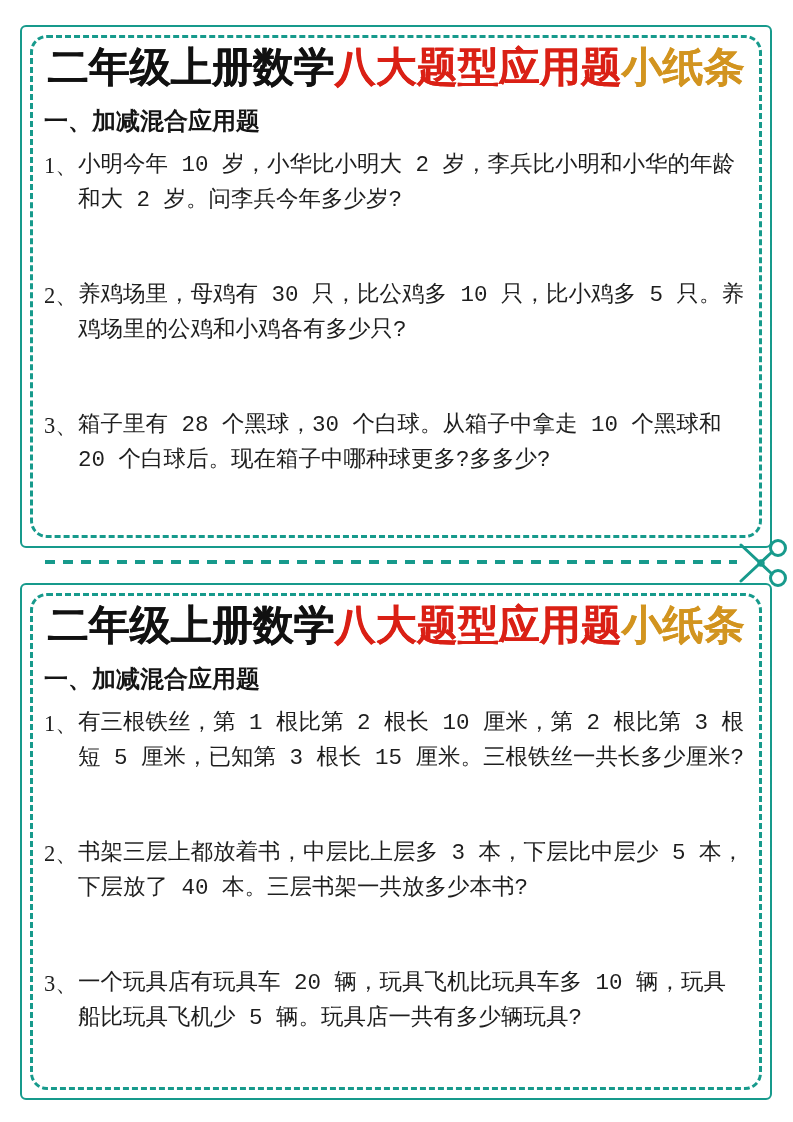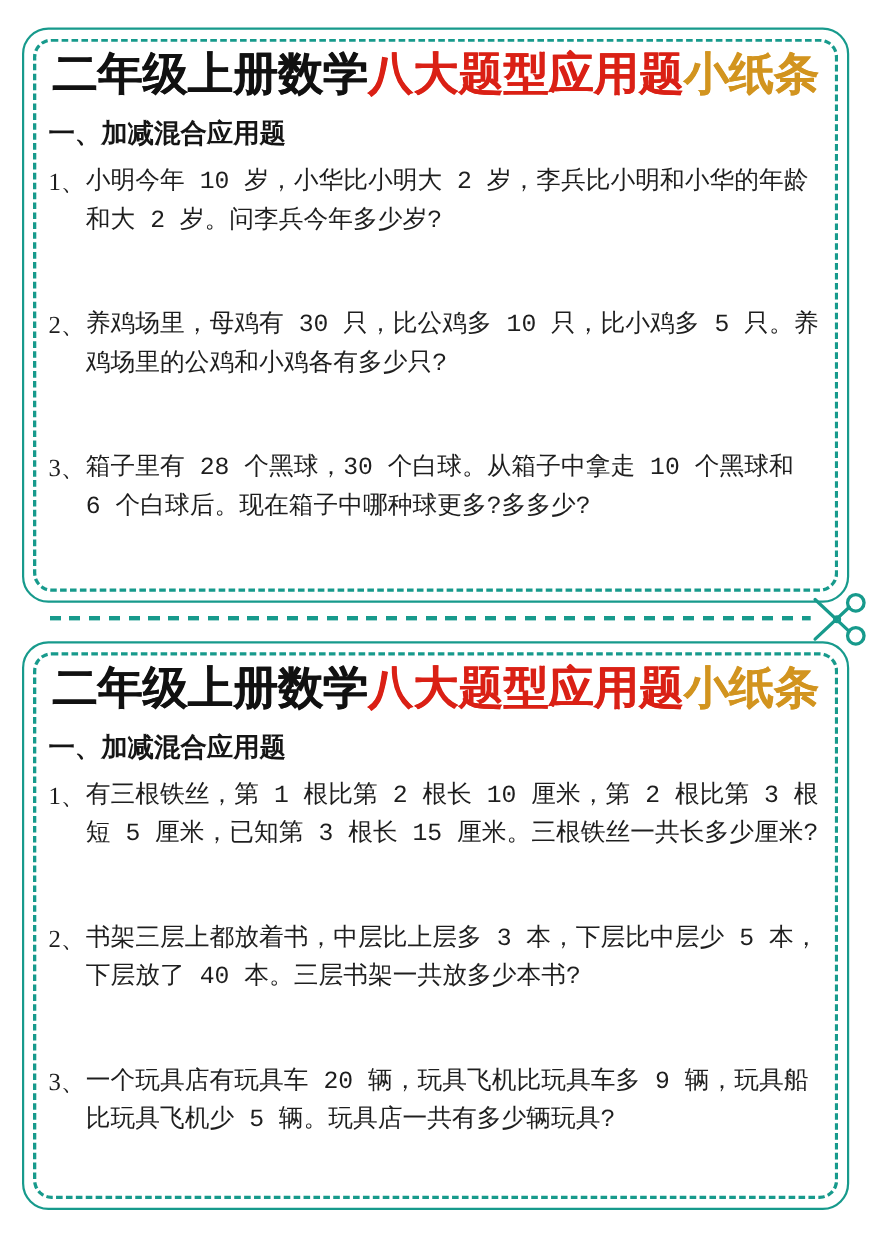--- a/index.html
+++ b/index.html
@@ -15,21 +15,21 @@
     background:#ffffff;
     font-family:"Liberation Serif","DejaVu Serif",serif;
     color:var(--ink);
     overflow:hidden;
   }
   .card{
     position:absolute;
     left:20px;
     width:752px;
     border:2px solid var(--accent);
-    border-radius:24px;
+    border-radius:6px;
     background:#fff;
   }
   .card-1{top:25px;height:523px;}
   .card-2{top:583px;height:517px;}
   .card-inner{
     position:absolute;
     inset:8px;
     border:3px dashed var(--accent);
     border-radius:17px;
     pointer-events:none;
@@ -103,21 +103,21 @@
       <div class="problem">
         <span class="num">1、</span>
         <span class="ptext">小明今年 10 岁，小华比小明大 2 岁，李兵比小明和小华的年龄和大 2 岁。问李兵今年多少岁?</span>
       </div>
       <div class="problem">
         <span class="num">2、</span>
         <span class="ptext">养鸡场里，母鸡有 30 只，比公鸡多 10 只，比小鸡多 5 只。养鸡场里的公鸡和小鸡各有多少只?</span>
       </div>
       <div class="problem">
         <span class="num">3、</span>
-        <span class="ptext">箱子里有 28 个黑球，30 个白球。从箱子中拿走 10 个黑球和 6 个白球后。现在箱子中哪种球更多?多多少?</span>
+        <span class="ptext">箱子里有 28 个黑球，30 个白球。从箱子中拿走 10 个黑球和 20 个白球后。现在箱子中哪种球更多?多多少?</span>
       </div>
     </div>
   </div>
 </div>
 
 <div class="cutline"></div>
 <div class="scissors">
   <svg viewBox="0 0 52 54" fill="none" xmlns="http://www.w3.org/2000/svg">
     <line x1="3" y1="9" x2="34" y2="38" stroke="#179a8c" stroke-width="3" stroke-linecap="round"></line>
     <line x1="3" y1="45" x2="34" y2="16" stroke="#179a8c" stroke-width="3" stroke-linecap="round"></line>
@@ -136,17 +136,17 @@
       <div class="problem">
         <span class="num">1、</span>
         <span class="ptext">有三根铁丝，第 1 根比第 2 根长 10 厘米，第 2 根比第 3 根短 5 厘米，已知第 3 根长 15 厘米。三根铁丝一共长多少厘米?</span>
       </div>
       <div class="problem">
         <span class="num">2、</span>
         <span class="ptext">书架三层上都放着书，中层比上层多 3 本，下层比中层少 5 本，下层放了 40 本。三层书架一共放多少本书?</span>
       </div>
       <div class="problem">
         <span class="num">3、</span>
-        <span class="ptext">一个玩具店有玩具车 20 辆，玩具飞机比玩具车多 9 辆，玩具船比玩具飞机少 5 辆。玩具店一共有多少辆玩具?</span>
+        <span class="ptext">一个玩具店有玩具车 20 辆，玩具飞机比玩具车多 10 辆，玩具船比玩具飞机少 5 辆。玩具店一共有多少辆玩具?</span>
       </div>
     </div>
   </div>
 </div>
 
 </body></html>

